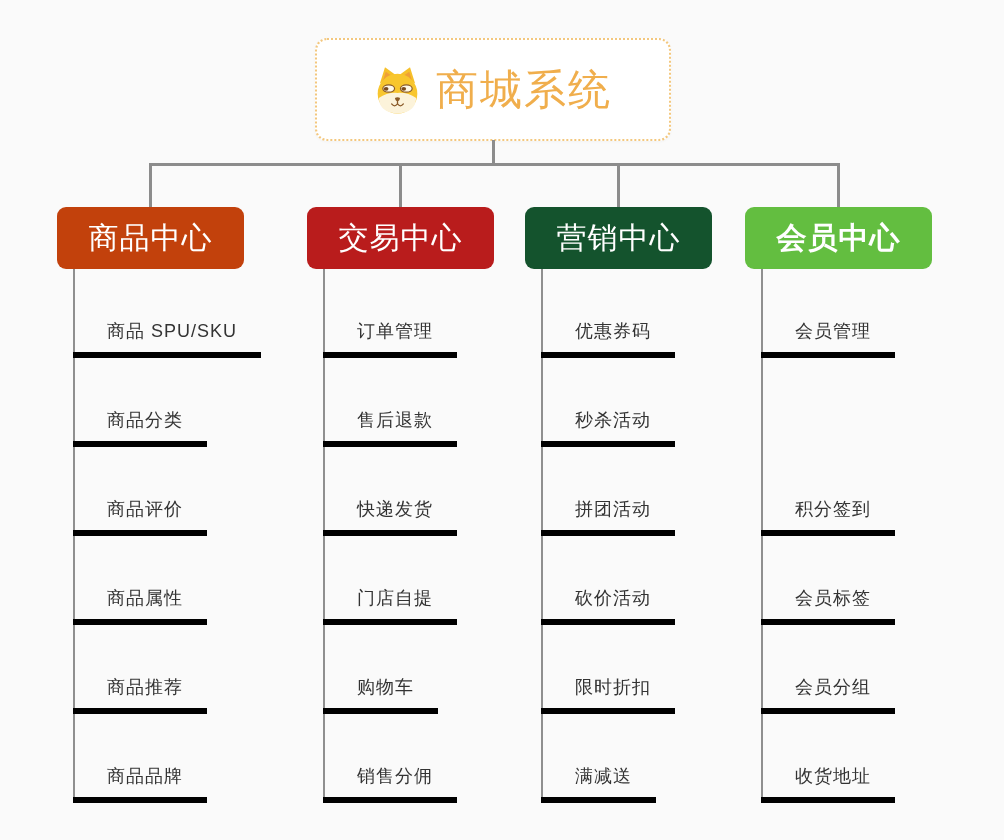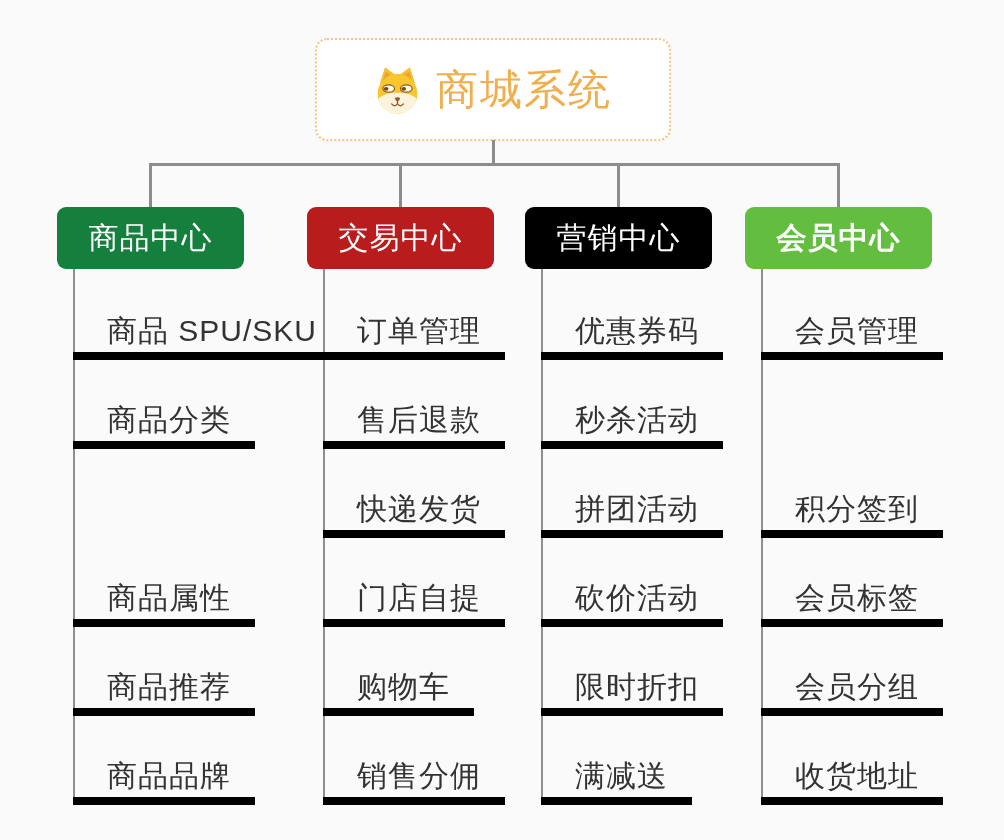--- a/index.html
+++ b/index.html
@@ -79,26 +79,26 @@
     left: 16px; top: 62px;
     width: 2px; height: 530px;
     background: #8f8f8f;
   }
 
   .topic {
     position: absolute;
     left: 16px;
     display: inline-block;
     white-space: nowrap;
-    font-size: 30px;
+    font-size: 18px;
     letter-spacing: 1px;
     color: #333333;
     line-height: 24px;
     padding: 0 24px 9px 34px;
-    border-bottom: 8px solid #000000;
+    border-bottom: 6px solid #000000;
   }
   .topic-1 { top: 112px; }
   .topic-2 { top: 201px; }
   .topic-3 { top: 290px; }
   .topic-4 { top: 379px; }
   .topic-5 { top: 468px; }
   .topic-6 { top: 557px; }
 </style>
 </head>
 <body>
@@ -130,46 +130,47 @@
   </div>
 
   <div class="line trunk"></div>
   <div class="line h-rail"></div>
   <div class="line stub stub-1"></div>
   <div class="line stub stub-2"></div>
   <div class="line stub stub-3"></div>
   <div class="line stub stub-4"></div>
 
   <div class="branch branch-1">
-    <div class="branch-header" style="background-color: #15803d;">
+    <div class="branch-header" style="background-color: #c2410c;">
       <span>商品中心</span>
     </div>
     <div class="branch-rail"></div>
     <div class="topic topic-1">商品 SPU/SKU</div>
     <div class="topic topic-2">商品分类</div>
+    <div class="topic topic-3">商品评价</div>
     <div class="topic topic-4">商品属性</div>
     <div class="topic topic-5">商品推荐</div>
     <div class="topic topic-6">商品品牌</div>
   </div>
 
   <div class="branch branch-2">
     <div class="branch-header" style="background-color: #b91c1c;">
       <span>交易中心</span>
     </div>
     <div class="branch-rail"></div>
     <div class="topic topic-1">订单管理</div>
     <div class="topic topic-3">快递发货</div>
     <div class="topic topic-2">售后退款</div>
     <div class="topic topic-4">门店自提</div>
     <div class="topic topic-5">购物车</div>
     <div class="topic topic-6">销售分佣</div>
   </div>
 
   <div class="branch branch-3">
-    <div class="branch-header" style="background-color: #000000;">
+    <div class="branch-header" style="background-color: #14532d;">
       <span>营销中心</span>
     </div>
     <div class="branch-rail"></div>
     <div class="topic topic-1">优惠券码</div>
     <div class="topic topic-2">秒杀活动</div>
     <div class="topic topic-3">拼团活动</div>
     <div class="topic topic-4">砍价活动</div>
     <div class="topic topic-6">满减送</div>
     <div class="topic topic-5">限时折扣</div>
   </div>

